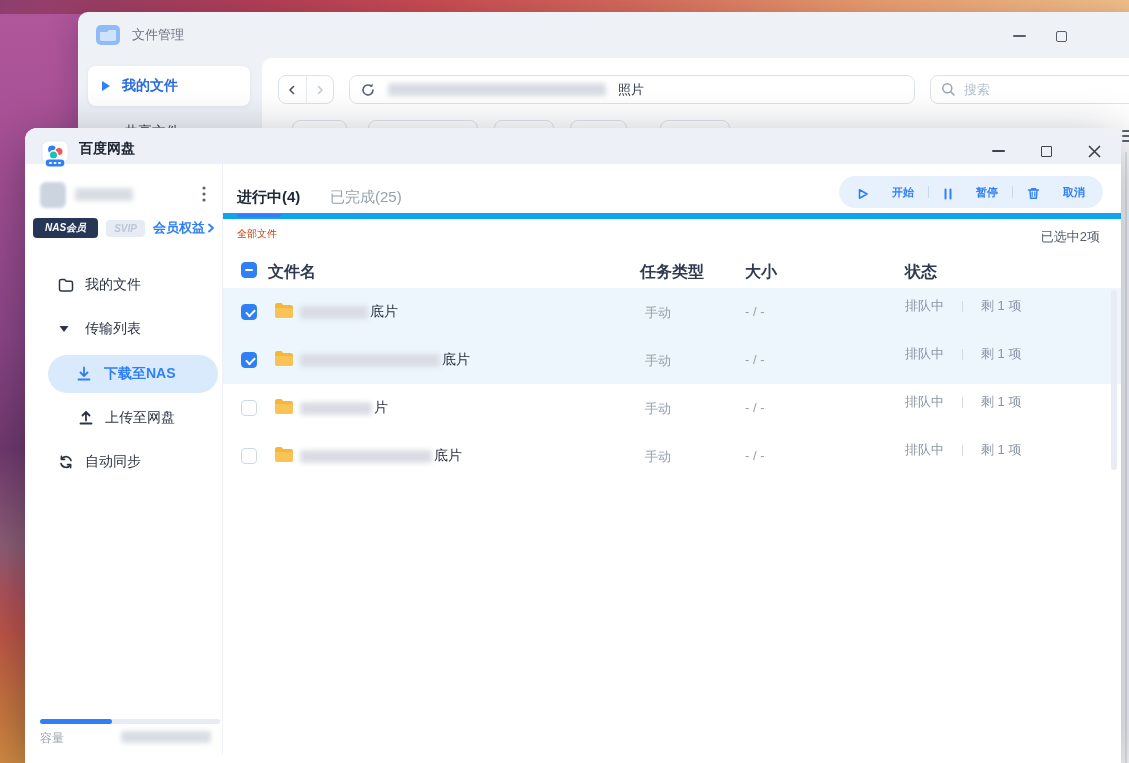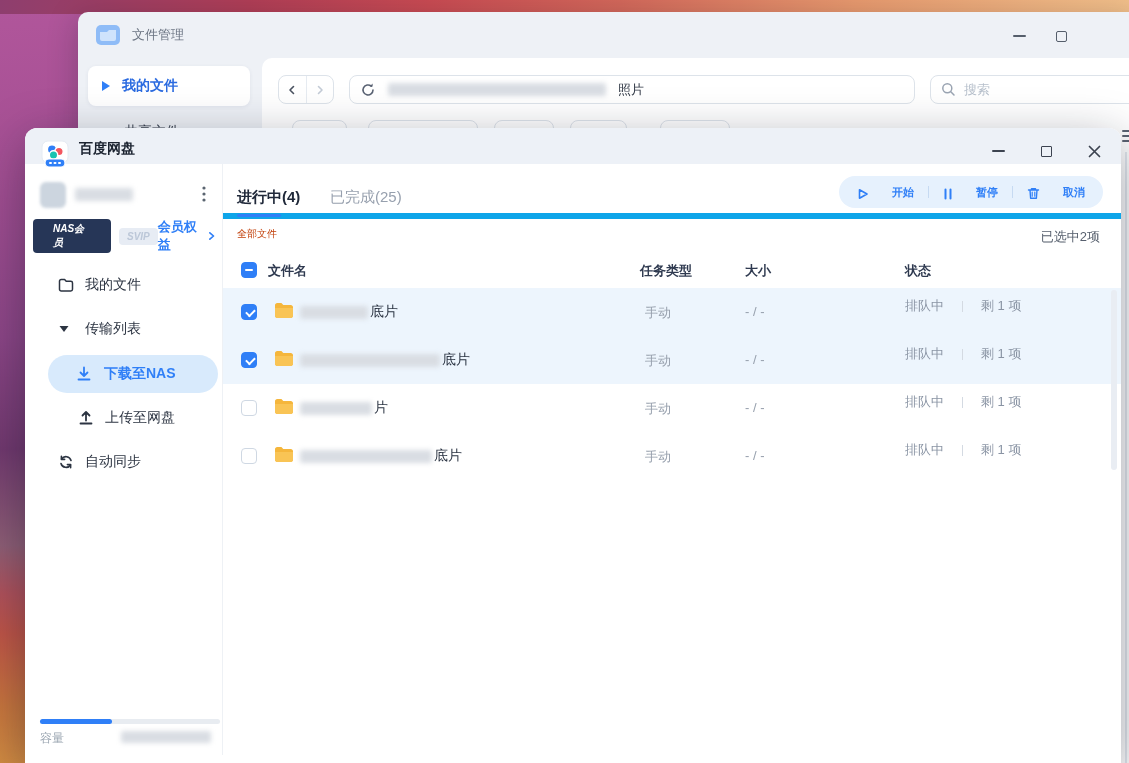--- a/index.html
+++ b/index.html
@@ -59,21 +59,21 @@
   .fg-close svg { display:block; }
   .fg-body { display:flex; height:591px; }
 
   
   .sb { width:198px; position:relative; border-right:1px solid #eef1f5; }
   .avatar { position:absolute; left:15px; top:18px; width:26px; height:26px; border-radius:6px; background:#ccd5df; filter:blur(1.5px); }
   .sb-name-blur { position:absolute; left:50px; top:24px; width:58px; }
   .sb-dots { position:absolute; right:16px; top:22px; }
   .badge-row { position:absolute; left:8px; top:54px; width:182px; display:flex; align-items:center; }
   .badge-dark { background:#263657; color:#fff; font-size:10px; font-style:italic; font-weight:bold;
-    padding:3px 20px; border-radius:4px; }
+    padding:3px 12px; border-radius:4px; }
   .badge-light { background:#e7ecf4; color:#bcc7d8; font-size:10px; font-style:italic; font-weight:bold;
     padding:3px 8px; border-radius:4px; margin-left:8px; }
   .member-link { margin-left:auto; color:#2f7ff7; font-size:13px; font-weight:bold; display:flex; align-items:center; gap:2px; }
   .sb-item { position:absolute; left:0; width:198px; height:24px; display:flex; align-items:center; font-size:14px; color:#2c3442; }
   .sb-item .ic { position:absolute; left:33px; display:flex; }
   .sb-item .lb { position:absolute; left:60px; }
   .sb-pill { position:absolute; left:23px; top:191px; width:170px; height:38px; background:#d8eafc; border-radius:19px;
     display:flex; align-items:center; }
   .sb-pill .ic { position:absolute; left:28px; display:flex; }
   .sb-pill .lb { position:absolute; left:56px; color:#2f7ff7; font-weight:bold; font-size:14px; }
@@ -91,21 +91,21 @@
   .tab-underline { position:absolute; left:14px; top:50px; width:44px; height:3px; background:#2f7ff7; border-radius:2px; }
   .tab-plain { left:107px; color:#97a0ae; }
   .actions-pill { position:absolute; right:18px; top:12px; height:32px; background:#e6f1fd; border-radius:16px;
     display:flex; align-items:center; padding:0 18px; }
   .act { display:flex; align-items:flex-end; gap:23px; color:#2f7ff7; font-size:11px; font-weight:bold; }
   .act-div { width:1px; height:12px; background:#c6daf2; margin:0 14px; }
   .filter-row { height:35px; position:relative; }
   .filter-label { position:absolute; left:14px; top:8px; font-size:10px; color:#c2410c; }
   .sel-text { position:absolute; right:21px; top:9px; font-size:13px; color:#57606e; }
   .thead { height:34px; position:relative; }
-  .th { position:absolute; top:8px; font-size:13px; font-weight:bold; color:#2f3a50; }
+  .th { position:absolute; top:8px; font-size:16px; font-weight:bold; color:#2f3a50; }
   .th-name { left:45px; } .th-type { left:417px; } .th-size { left:522px; } .th-status { left:682px; }
   .cb { position:absolute; left:18px; width:16px; height:16px; border-radius:4px; background:#fff; border:1.5px solid #cfd8e3; }
   .cb-blue { background:#2f7ff7; border-color:#2f7ff7; }
   .cb-blue.cb-ind::after { content:""; position:absolute; left:3px; top:6px; width:8px; height:2px; background:#fff; border-radius:1px; }
   .cb-blue.cb-chk::after { content:""; position:absolute; left:3.5px; top:3.5px; width:7px; height:4px;
     border-left:2px solid #fff; border-bottom:2px solid #fff; transform:rotate(-45deg); }
   .thead .cb { top:8px; }
   .row { height:48px; position:relative; }
   .row-sel { background:#edf5fd; }
   .row .cb { top:16px; }

